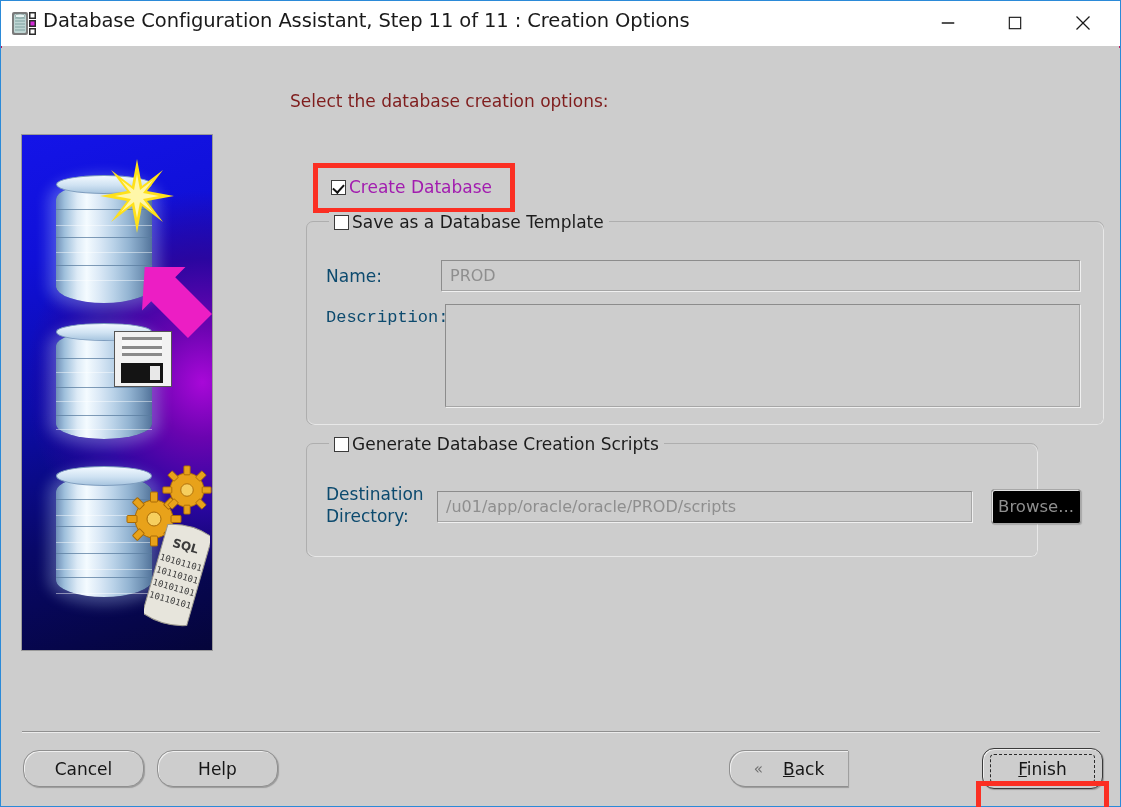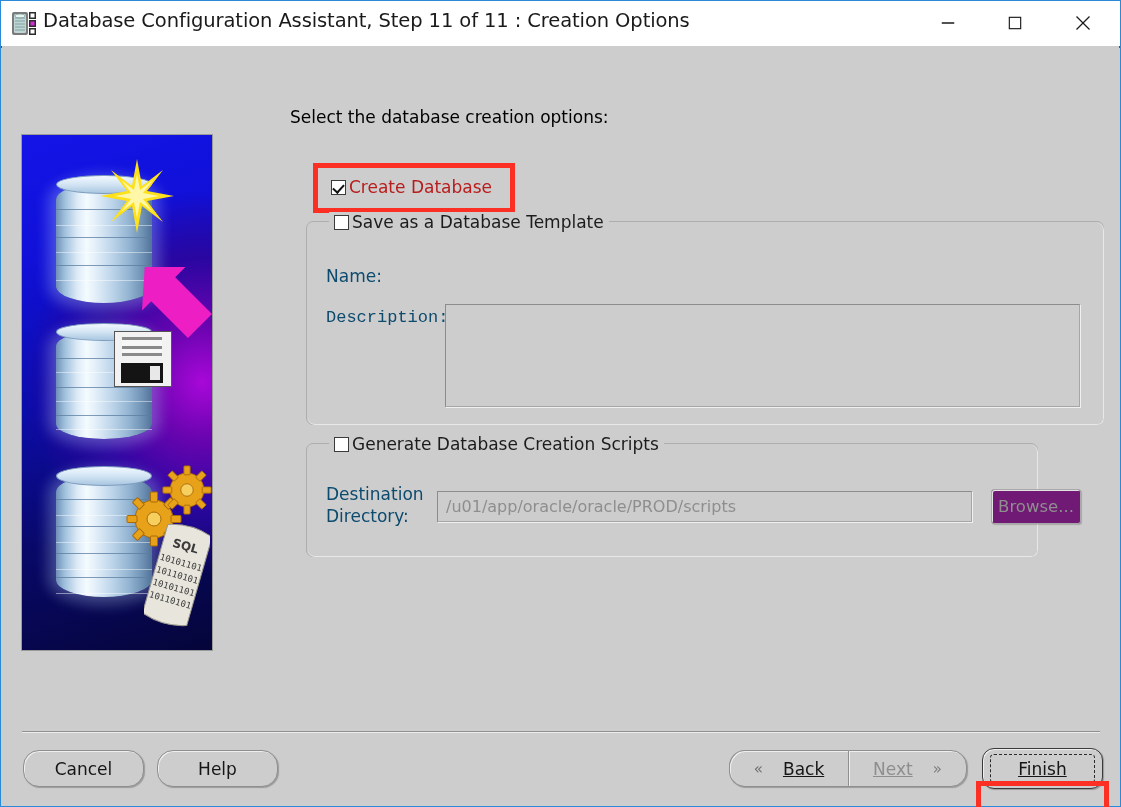--- a/index.html
+++ b/index.html
@@ -153,23 +153,23 @@
   
   .gear { position: absolute; }
   #gear1 { left: 104px; top: 356px; width: 56px; height: 56px; }
   #gear2 { left: 140px; top: 330px; width: 50px; height: 50px; }
   
   #scroll { position: absolute; left: 122px; top: 388px; width: 66px; height: 106px; }
 
   
   #prompt {
     position: absolute;
-    left: 288px; top: 61px;
+    left: 288px; top: 45px;
     font-size: 17px;
-    color: #000000;
+    color: #7f1d1d;
     white-space: nowrap;
   }
 
   
   .cbox {
     position: relative;
     display: inline-block;
     width: 15px; height: 15px;
     background: #ffffff;
     border: 1px solid #3b3b3b;
@@ -193,21 +193,21 @@
     box-sizing: border-box;
     pointer-events: none;
   }
   #red-create { left: 311px; top: 117px; width: 202px; height: 50px; }
   #red-finish { left: 974px; top: 735px; width: 133px; height: 62px; }
 
   #create-db-row {
     position: absolute;
     left: 329px; top: 131px;
     font-size: 17px;
-    color: #b91c1c;
+    color: #a21caf;
     white-space: nowrap;
   }
   #create-db-row .lab { margin-left: 3px; }
 
   
   .group {
     position: absolute;
     border: 1px solid #aeaeae;
     border-radius: 7px;
     box-sizing: border-box;
@@ -262,21 +262,21 @@
     white-space: nowrap;
   }
   #tf-name { left: 439px; top: 214px; width: 639px; height: 31px; }
   #tf-desc { left: 443px; top: 258px; width: 635px; height: 103px; align-items: flex-start; padding-top: 6px; }
   #tf-dest { left: 435px; top: 445px; width: 535px; height: 31px; }
 
   
   .gbtn {
     position: absolute;
     box-sizing: border-box;
-    background: #701a75;
+    background: #000000;
     border: 1px solid #a8a8a8;
     border-radius: 3px;
     box-shadow: inset 1px 1px 0 0 #e4e4e4, 1px 1px 1px 0 rgba(0,0,0,0.18);
     color: #8e8e8e;
     font-size: 16.5px;
     display: flex;
     align-items: center;
     justify-content: center;
     white-space: nowrap;
   }
@@ -312,21 +312,21 @@
   #btn-finish { left: 980px; top: 702px; width: 121px; height: 41px; border-radius: 12px; border-color: #3a3a3a; }
   #btn-finish .focusring {
     position: absolute;
     left: 7px; top: 5px; right: 7px; bottom: 5px;
     border: 1px dashed #2a2a2a;
     border-radius: 4px;
   }
   .mn { text-decoration: underline; }
   .chev { font-size: 15px; color: #7d7d7d; }
   #btn-back .chev { color: #6f6f6f; }
-  .btnlabel { position: relative; z-index: 2; text-decoration: underline; }
+  .btnlabel { position: relative; z-index: 2; }
   .nav-inner { display: flex; align-items: center; gap: 20px; }
 </style>
 </head>
 <body>
 
 <div id="window">
 
   <div id="titlebar">
     <div id="title-icon">
       <svg width="25" height="25" viewBox="0 0 25 25">
@@ -464,20 +464,21 @@
     </div>
     <div class="redbox" id="red-create"></div>
 
     <div class="group" id="group-template">
       <div class="gshadow"></div>
       <div class="glegend">
         <span class="cbox"></span><span class="lab">Save as a Database Template</span>
       </div>
     </div>
     <div class="flabel" style="left:324px; top:220px;">Name:</div>
+    <div class="tfield" id="tf-name">PROD</div>
 
     <div class="flabel" style="left:324px; top:262px;font-family:Liberation Mono, monospace;">Description:</div>
     <div class="tfield" id="tf-desc"></div>
 
     <div class="group" id="group-scripts">
       <div class="gshadow"></div>
       <div class="glegend">
         <span class="cbox"></span><span class="lab">Generate Database Creation Scripts</span>
       </div>
     </div>
@@ -491,26 +492,20 @@
     <div class="pill" id="btn-help">Help</div>
     <div class="pill" id="btn-cancel">Cancel</div>
 
     <div class="pill" id="btn-back">
       <span class="nav-inner">
         <span class="chev">«</span>
         <span class="btnlabel"><span class="mn">B</span><span>ack</span></span>
       </span>
     </div>
 
-    <div class="pill disabled" id="btn-next">
-      <span class="nav-inner">
-        <span class="btnlabel"><span class="mn">N</span><span>ext</span></span>
-        <span class="chev">»</span>
-      </span>
-    </div>
 
     <div class="pill" id="btn-finish">
       <span class="focusring"></span>
       <span class="btnlabel"><span class="mn">F</span><span>inish</span></span>
     </div>
     <div class="redbox" id="red-finish"></div>
 
   </div>
 </div>
 

